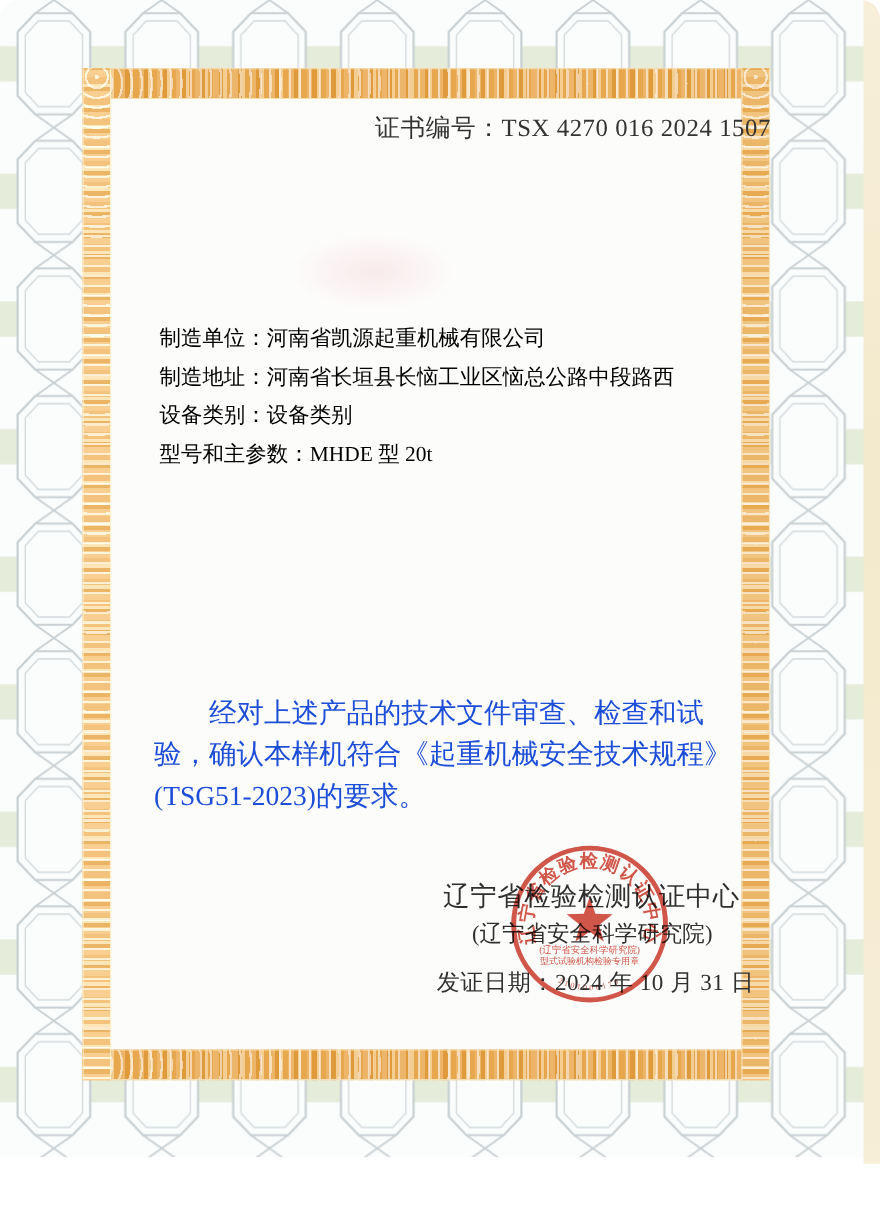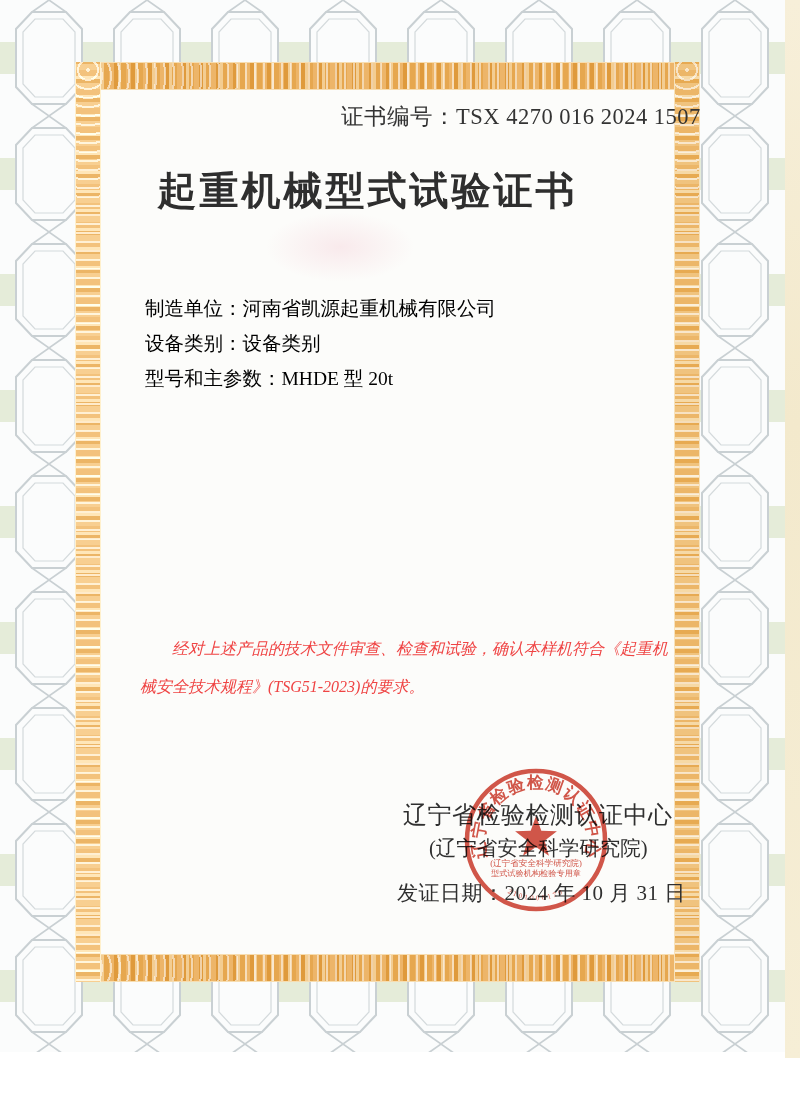--- a/index.html
+++ b/index.html
@@ -3,20 +3,21 @@
 <meta charset="utf-8">
 <style>
   html,body{margin:0;padding:0;}
   .page{
     position:relative;
     width:800px;height:1100px;
     background:#ffffff;
     overflow:hidden;
     font-family:"Liberation Serif","DejaVu Serif",serif;
     color:#3a3a3a;
+    border-radius:17px;
   }
   .lattice{position:absolute;left:0;top:0;z-index:0;}
   .edge-strip{
     position:absolute;left:785px;top:0;width:15px;height:1058px;z-index:1;
     background:linear-gradient(180deg,#f7efd9 0%,#f3e9cc 40%,#f6eed6 100%);
   }
   .paper{
     position:absolute;left:75px;top:62px;width:625px;height:920px;
     background:#fcfcfa;z-index:1;
   }
@@ -37,21 +38,21 @@
       repeating-linear-gradient(0deg,#f0c37e 0 6px,#e7aa52 6px 10px,#f6d9a6 10px 13px,#ecb668 13px 19px);
     box-shadow:inset 1px 0 0 #f8e2ba, inset -1px 0 0 #f8e2ba;
   }
   .band-left{left:0;background-blend-mode:normal;filter:saturate(.85) brightness(1.06);}
   .band-right{right:0;}
   .txt{position:absolute;z-index:2;white-space:nowrap;}
   .cert-number{left:341px;top:101px;font-size:22.5px;letter-spacing:.5px;color:#333;}
   .title{left:55px;top:164px;width:625px;text-align:center;font-size:39px;font-weight:600;letter-spacing:3px;color:#2e2e2e;}
   .fields{left:145px;top:291px;font-size:19.5px;line-height:35px;color:#000000;}
   .field-row{white-space:nowrap;}
-  .statement{left:140px;top:630px;width:528px;font-size:16px;line-height:38px;text-indent:2em;white-space:normal;color:#ef4444;font-style:italic;}
+  .statement{left:140px;top:630px;width:528px;font-size:25px;line-height:38px;text-indent:2em;white-space:normal;color:#1d4ed8;}
   .issuer{left:403px;top:799px;font-size:24px;letter-spacing:.5px;color:#2f2f2f;}
   .issuer-sub{left:429px;top:834px;font-size:20.5px;color:#2f2f2f;}
   .issue-date{left:397px;top:879px;font-size:21px;letter-spacing:.5px;color:#2f2f2f;}
   .footnote{left:102px;top:905px;width:618px;font-size:17.5px;line-height:24.5px;white-space:normal;color:#363636;}
   .seal{position:absolute;left:456px;top:760px;z-index:3;mix-blend-mode:multiply;opacity:.92;}
   .smudge{
     position:absolute;left:265px;top:212px;width:150px;height:70px;z-index:1;
     background:radial-gradient(ellipse at center, rgba(233,150,170,.18) 0%, rgba(233,150,170,0) 70%);
   }
 </style>
@@ -81,24 +82,24 @@
     <div class="band band-top"></div>
     <div class="band band-bottom"></div>
     <div class="band band-left"></div>
     <div class="band band-right"></div>
   </div>
 
   <div class="smudge"></div>
 
   <div class="txt cert-number">证书编号：TSX 4270 016 2024 1507</div>
 
-  <div class="txt title">起重机械型式试验证书</div>
 
   <div class="txt fields">
     <div class="field-row"><span>制造单位：</span><span>河南省凯源起重机械有限公司</span></div>
+    <div class="field-row"><span>制造地址：</span><span>河南省长垣县长恼工业区恼总公路中段路西</span></div>
     <div class="field-row"><span>设备类别：</span><span>设备类别</span></div>
     <div class="field-row"><span>型号和主参数：</span><span>MHDE 型 20t</span></div>
   </div>
 
   <div class="txt statement">经对上述产品的技术文件审查、检查和试验，确认本样机符合《起重机械安全技术规程》(TSG51-2023)的要求。</div>
 
   <div class="txt issuer">辽宁省检验检测认证中心</div>
   <div class="txt issuer-sub">(辽宁省安全科学研究院)</div>
   <div class="txt issue-date">发证日期：2024 年 10 月 31 日</div>
 

